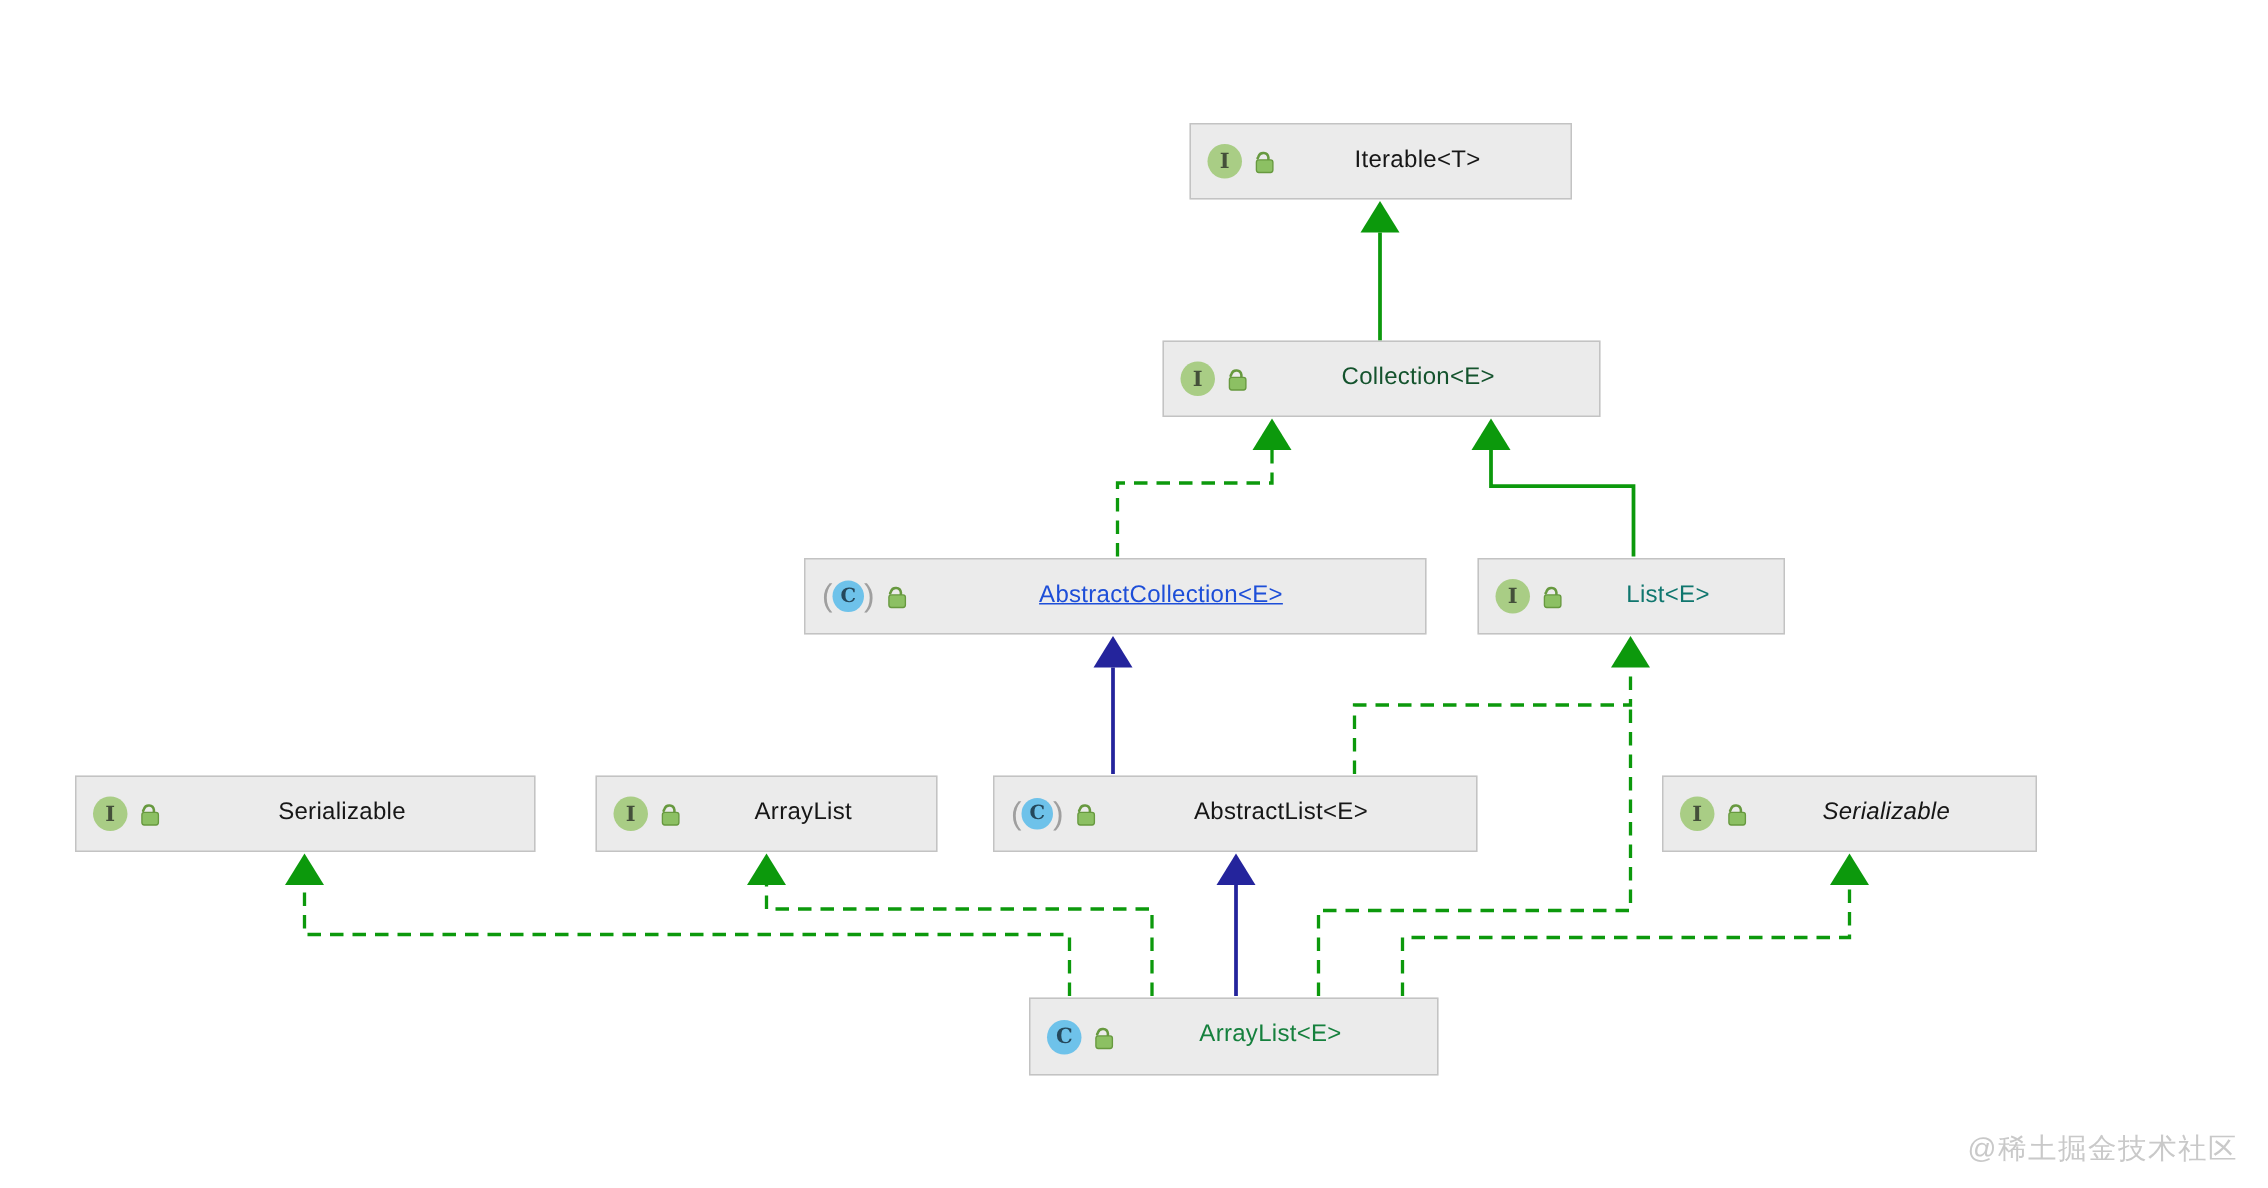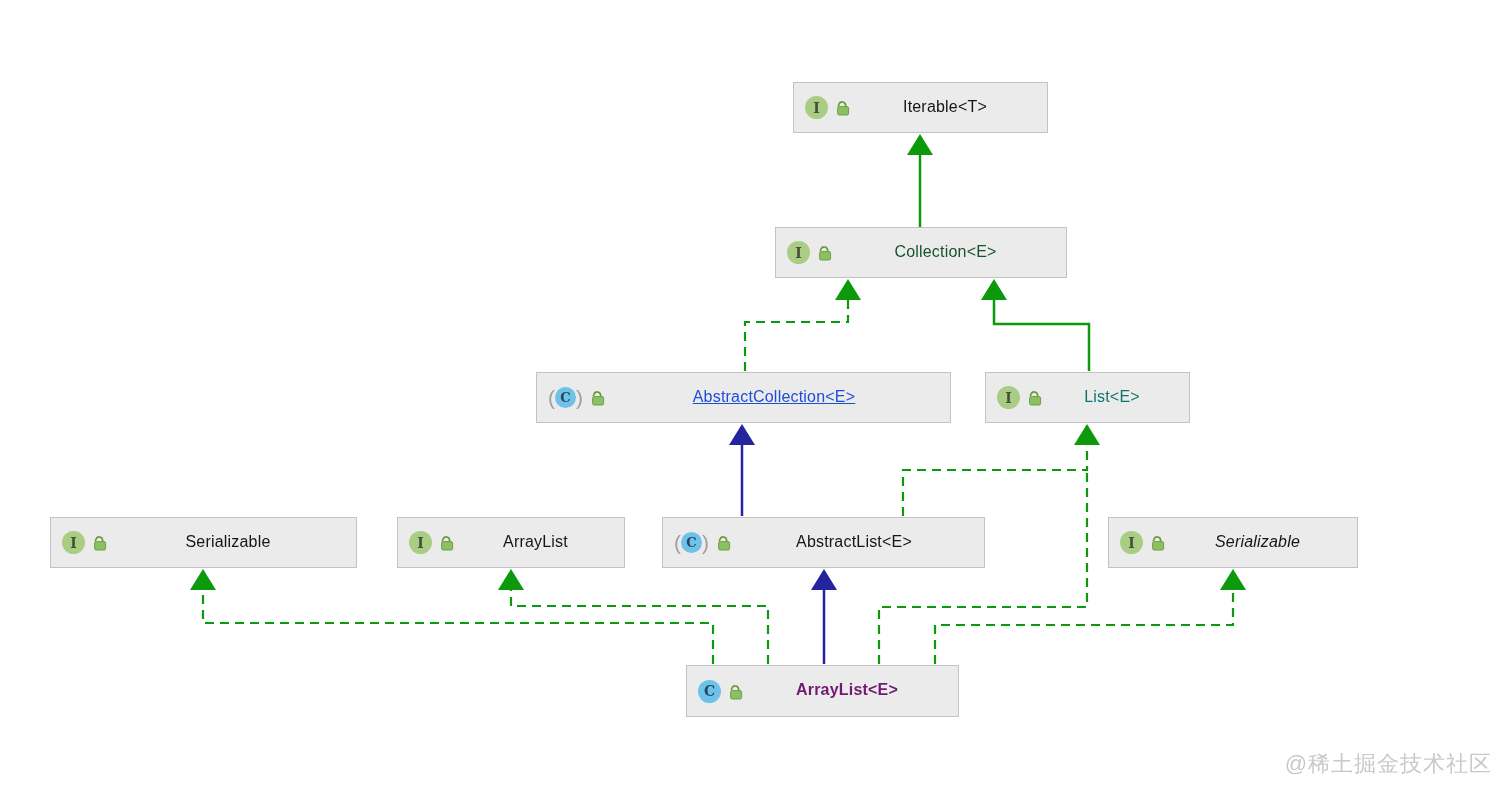--- a/index.html
+++ b/index.html
@@ -20,21 +20,21 @@
   }
   .icon-circle.small{width:21px;height:21px;font-size:13px;}
   .paren{font-family:"Liberation Sans",sans-serif;font-size:21px;line-height:1;font-weight:400;}
   .lock{margin-left:6px;flex:0 0 auto;}
   .node-label{
     flex:1 1 auto;text-align:center;white-space:nowrap;
     font-size:16px;color:#161616;letter-spacing:0.2px;padding:0 4px 2px 8px;
   }
   .watermark{
     position:absolute;right:20px;bottom:13px;z-index:3;
-    font-size:22px;color:#c9c9c9;letter-spacing:1px;
+    font-size:19px;color:#c9c9c9;letter-spacing:1px;
   }
 </style>
 </head>
 <body>
 
 <div id="canvas">
   <svg id="edge-layer" width="1512" height="792" viewBox="0 0 1512 792">
       <polyline points="920,228 920,155" fill="none" stroke="#0c990c" stroke-width="2.5"></polyline>
       <polygon points="920,134 933,155 907,155" fill="#0c990c"></polygon>
       <polyline points="745,371 745,322 848,322 848,300" fill="none" stroke="#0c990c" stroke-width="2.2" stroke-dasharray="9 6"></polyline>
@@ -141,17 +141,17 @@
         <span class="node-label" style="color: rgb(22, 22, 22); font-style: italic;">Serializable</span>
       </div>
       <div class="node" style="left: 686px; top: 665px; width: 273px; height: 52px; background: rgb(235, 235, 235); border-color: rgb(195, 195, 195);">
         <span class="icons">
           <span class="icon-circle" style="background: rgb(110, 194, 234); color: rgb(37, 72, 92);">C</span>
           <svg width="17" height="17" viewBox="0 0 17 17" class="lock">
             <path d="M11.6 8 L11.6 5.9 A3.4 3.4 0 0 0 5 5.3 L4.4 6.6" fill="none" stroke="#67993f" stroke-width="1.7" stroke-linecap="round"></path>
             <rect x="3.6" y="7.6" width="11" height="8.4" rx="1.6" fill="#8cc063" stroke="#67993f" stroke-width="0.9"></rect>
           </svg>
         </span>
-        <span class="node-label" style="color: #701a75; font-weight: bold;">ArrayList&lt;E&gt;</span>
+        <span class="node-label" style="color: #15803d;">ArrayList&lt;E&gt;</span>
       </div>
     </div>
   <div class="watermark">@稀土掘金技术社区</div>
 </div>
 
 </body></html>

